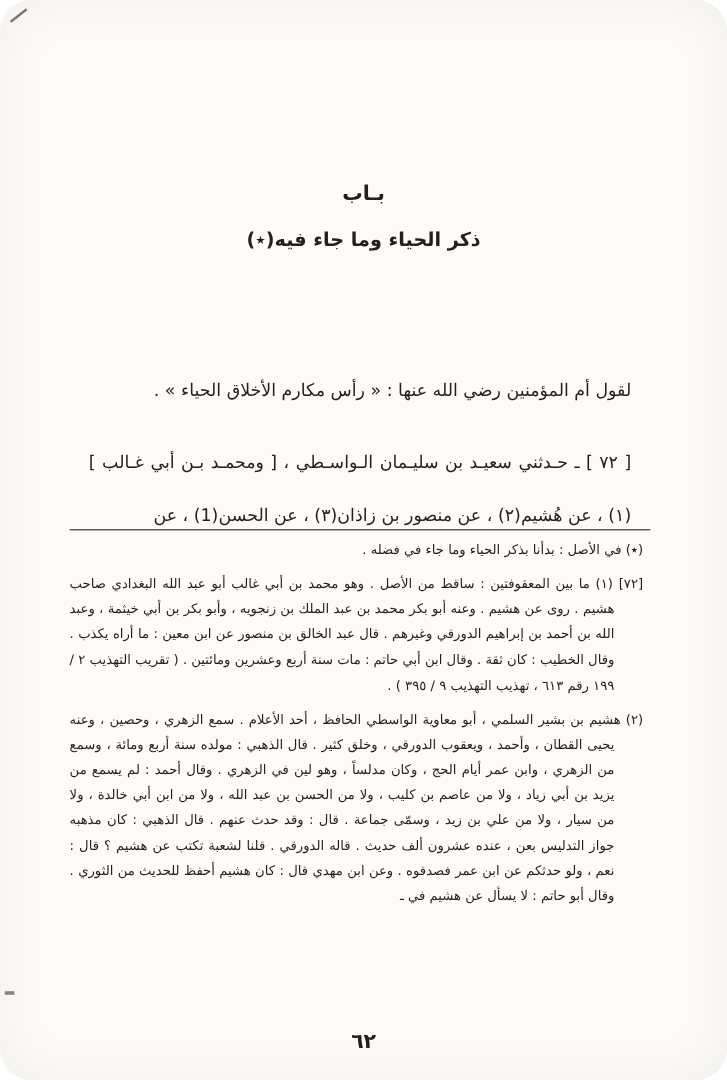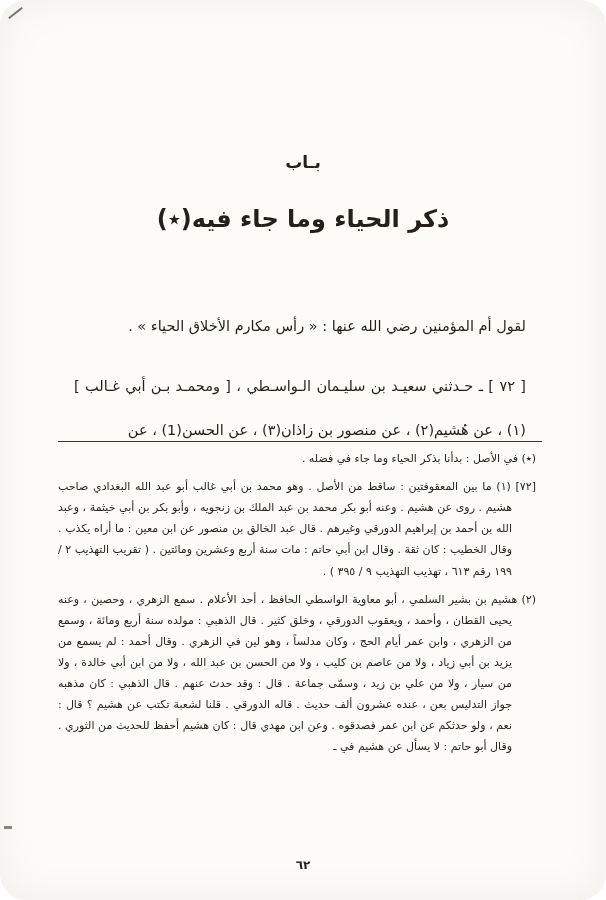--- a/index.html
+++ b/index.html
@@ -46,22 +46,22 @@
     left: 0;
     right: 0;
     text-align: center;
     font-weight: bold;
   }
   .heading-line1 {
     font-size: 17px;
     letter-spacing: 3px;
   }
   .heading-line2 {
-    font-size: 24px;
-    margin-top: 33px;
+    font-size: 16px;
+    margin-top: 18px;
   }
 
   
   .body-text {
     position: absolute;
     top: 288px;
     right: 64px;
     left: 58px;
     font-size: 14.5px;
     line-height: 3.05;
@@ -99,21 +99,21 @@
     text-indent: -24px;
   }
 
   
   .page-number {
     position: absolute;
     top: 858px;
     left: 0;
     right: 0;
     text-align: center;
-    font-size: 12px;
+    font-size: 17px;
     font-weight: bold;
   }
 </style>
 </head>
 <body>
 
 <div class="page">
 
   <div class="artifact-top-left"></div>
   <div class="artifact-bottom-left"></div>

